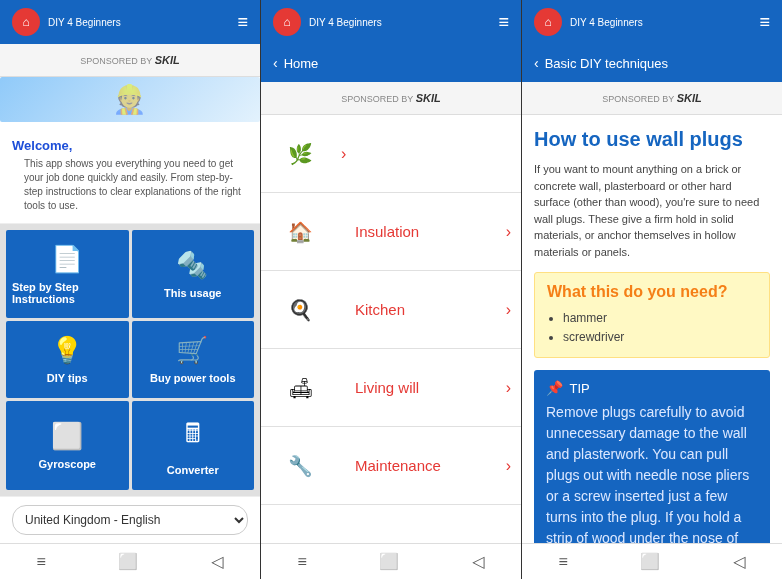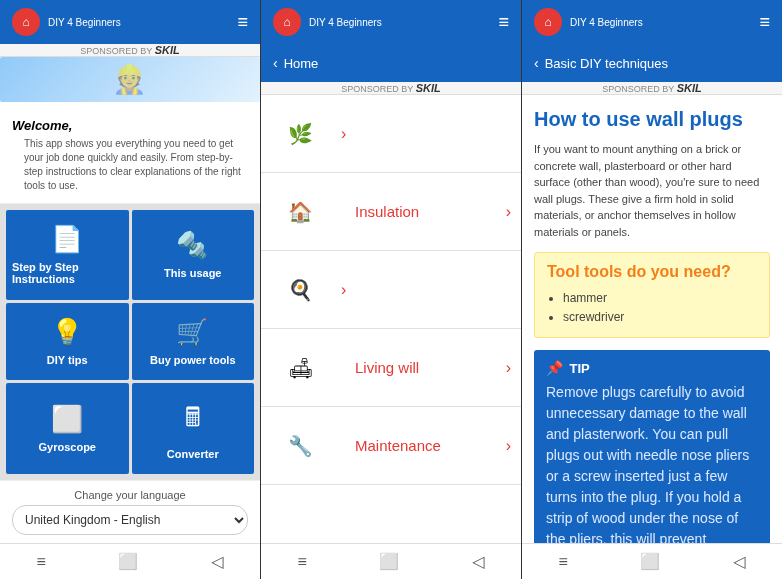--- a/index.html
+++ b/index.html
@@ -75,21 +75,21 @@
     .hamburger-icon {
       color: white;
       font-size: 18px;
       cursor: pointer;
     }
 
     
     .sponsored-bar {
       background: #f5f5f5;
       text-align: center;
-      padding: 0;
+      padding: 10px;
       font-size: 9px;
       color: #888;
       border-bottom: 1px solid #ddd;
     }
 
     .sponsored-bar strong {
       font-size: 11px;
       color: #333;
       font-style: italic;
     }
@@ -110,24 +110,23 @@
       overflow: hidden;
       display: flex;
       align-items: center;
       justify-content: center;
       font-size: 10px;
       color: #666;
     }
 
     .welcome-title {
       font-size: 13px;
-      color: #000000;
+      color: #1d4ed8;
       font-weight: bold;
       margin-bottom: 4px;
-      font-style: italic;
     }
 
     .welcome-text {
       font-size: 10px;
       color: #555;
       line-height: 1.4;
       margin-left: 12px;
     }
 
     
@@ -309,21 +308,21 @@
       margin-bottom: 6px;
     }
 
     .tip-pin {
       color: #fff;
       font-size: 14px;
     }
 
     .tip-label {
       color: #fff;
-      font-weight: bold;
+      font-weight: normal;
       font-size: 13px;
     }
 
     .tip-text {
       font-size: 14px;
       color: #dce8ff;
       line-height: 1.5;
     }
 
     
@@ -385,21 +384,20 @@
         <div class="icon-wrap">⬜</div>
         <div class="item-label">Gyroscope</div>
       </div>
       <div class="grid-item">
         <div class="icon-wrap">🖩</div>
         <div class="item-label">Converter</div>
       </div>
     </div>
 
     <div class="language-section">
-      <div class="language-label">Change your language</div>
       <select class="language-select">
         <option>United Kingdom - English</option>
       </select>
     </div>
 
     <div class="bottom-nav">
       <span class="bottom-nav-item">≡</span>
       <span class="bottom-nav-item">⬜</span>
       <span class="bottom-nav-item">◁</span>
     </div>
@@ -432,20 +430,21 @@
       </div>
 
       <div class="category-item">
         <div class="thumb-img insulation">🏠</div>
         <span class="category-name">Insulation</span>
         <span class="category-arrow">›</span>
       </div>
 
       <div class="category-item">
         <div class="thumb-img kitchen">🍳</div>
+        <span class="category-name">Kitchen</span>
         <span class="category-arrow">›</span>
       </div>
 
       <div class="category-item">
         <div class="thumb-img living">🛋</div>
         <span class="category-name">Living will</span>
         <span class="category-arrow">›</span>
       </div>
 
       <div class="category-item">
@@ -481,21 +480,21 @@
     <div class="sponsored-bar">
       <span>SPONSORED BY</span> <strong>SKIL</strong>
     </div>
 
     <div class="content-area">
 
       <div class="article-title">How to use wall plugs</div>
       <div class="article-text">If you want to mount anything on a brick or concrete wall, plasterboard or other hard surface (other than wood), you're sure to need wall plugs. These give a firm hold in solid materials, or anchor themselves in hollow materials or panels.</div>
 
       <div class="tools-box">
-        <div class="tools-box-title">Tool tools do you need?</div>
+        <div class="tools-box-title">What this do you need?</div>
         <ul class="tools-list">
           <li>hammer</li>
           <li>screwdriver</li>
         </ul>
       </div>
 
       <div class="tip-box">
         <div class="tip-header">
           <span class="tip-pin">📌</span>
           <span class="tip-label">TIP</span>

